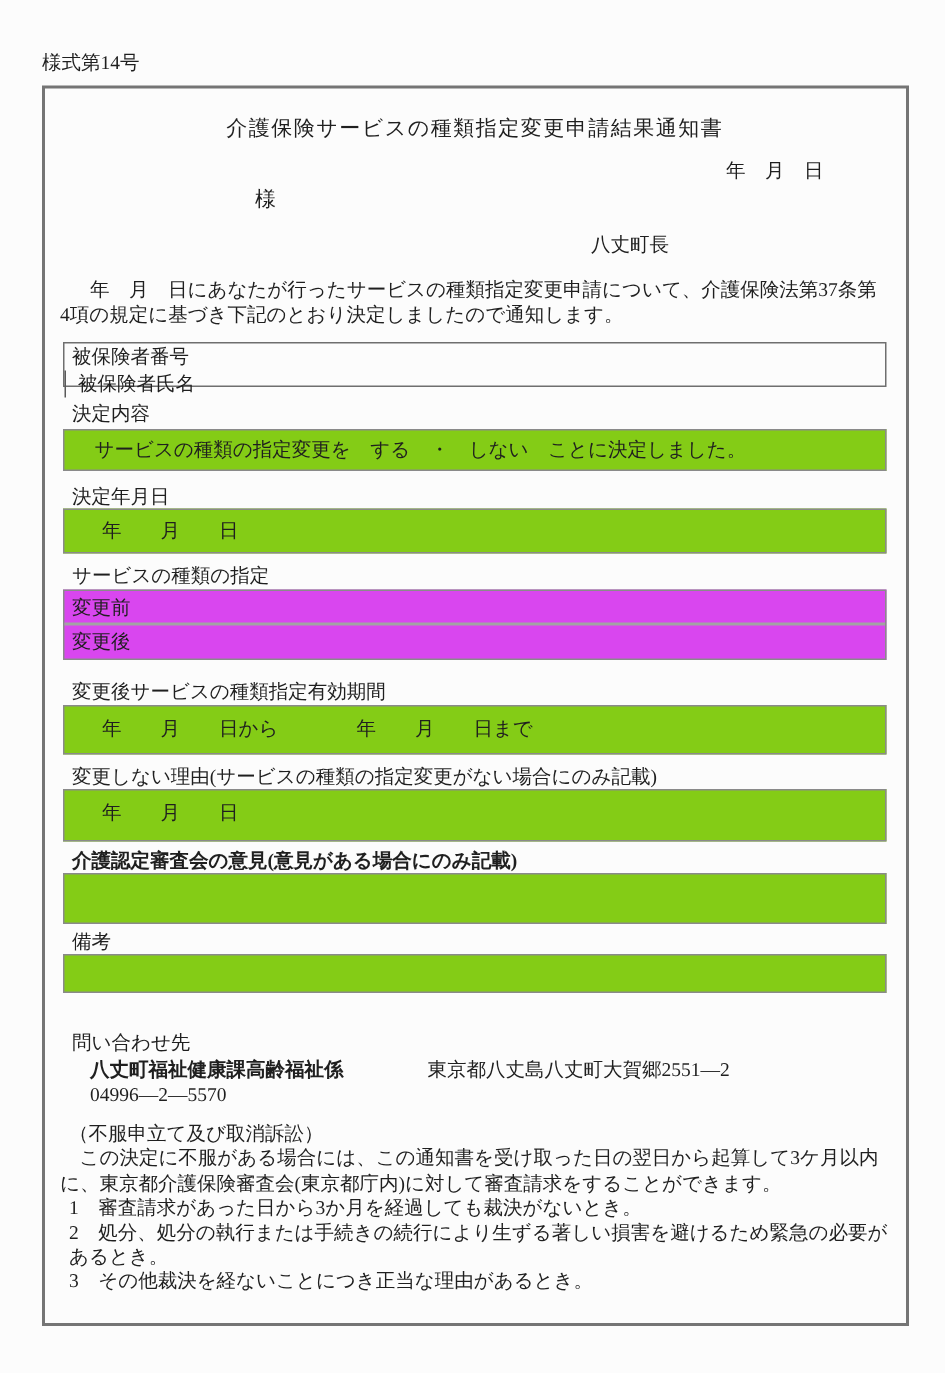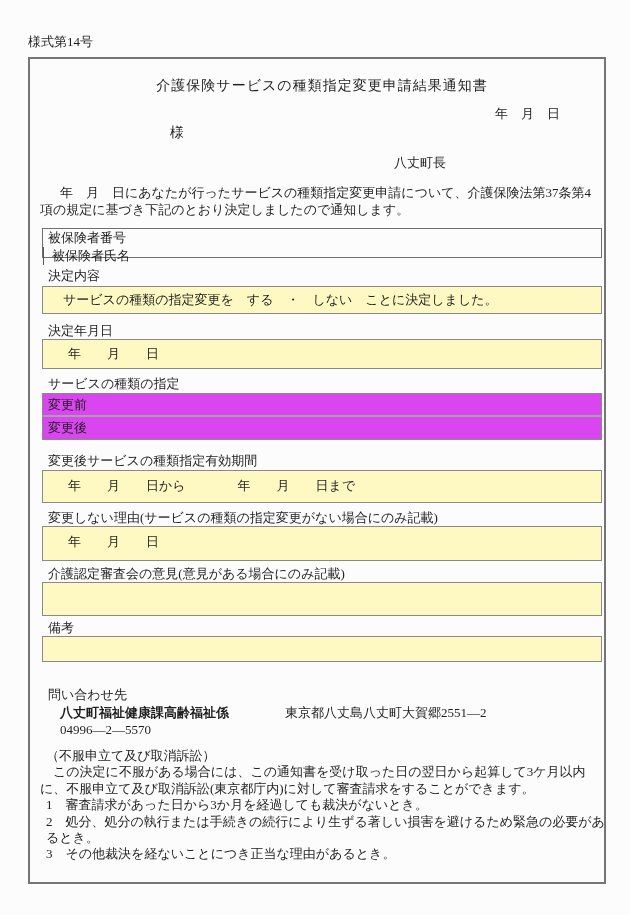--- a/index.html
+++ b/index.html
@@ -9,54 +9,54 @@
     background:#fcfcfc;
     font-family:"Liberation Serif","DejaVu Serif",serif;
     font-size:13px;
     color:#1f1f1f;
     overflow:hidden;
   }
   .form-number { position:absolute; top:33px; left:28px; font-size:13px; }
   .sheet {
     position:absolute; left:28px; top:57px; width:578px; height:827px;
     border:2px solid #757575; background:#fcfcfc;
-    padding:0 2px 0 12px;
+    padding:0 13px 0 12px;
   }
   .title { margin-top:18px; text-align:center; font-size:14px; letter-spacing:1px; }
   .date-line { margin-top:10px; text-align:right; padding-right:42px; }
   .addressee { margin-top:1px; padding-left:128px; font-size:14px; }
   .issuer { margin-top:12px; padding-left:352px; }
   .intro { margin:12px 0 0 -2px; padding-right:2px; text-indent:20px; line-height:17px; }
 
   .ins-table { display:flex; margin-top:10px; height:30px; border:1.5px solid #6f6f6f; background:#fcfcfc;flex-direction:column; }
   .ins-table .cell { border-left:1px solid #5a5a5a; }
   .ins-table .cell:first-child { border-left:none; }
   .num-label { width:91px; display:flex; align-items:center; padding-left:5px; }
   .num-cell { width:15.2px; }
   .name-label { width:95px; display:flex; align-items:center; justify-content:center; }
   .name-value { flex:1; }
 
   .sec-label { padding-left:6px; line-height:17px; }
   .sec-box {
-    border:1.5px solid #8a8a8a; background:#fef9c3;
+    border:1.5px solid #8a8a8a; background:#84cc16;
     display:flex; align-items:center; padding-left:20px; line-height:16px;text-align:center;
   }
   .lbl-decision { margin-top:9px; }
   .box-decision { margin-top:2px; height:28px; }
   .lbl-decision-date { margin-top:8px; }
   .box-decision-date { height:30px; padding-left:25px; }
   .lbl-service-type { margin-top:6px; }
   .box-service-type { margin-top:1px; border:1.5px solid #8a8a8a; background:#d946ef; }
   .st-row { height:21px; display:flex; align-items:center; padding-left:5px; }
   .st-row + .st-row { height:24px; border-top:2px solid #a3a3a3; }
   .lbl-validity { margin-top:12px; }
   .box-validity { margin-top:1px; height:33px; padding-left:25px;font-family:Liberation Mono, monospace; }
   .lbl-reason { margin-top:6px; }
   .box-reason { height:35px; align-items:flex-start; padding-top:7px; padding-left:25px; }
-  .lbl-opinion { margin-top:4px; }
+  .lbl-opinion { margin-top:4px;font-weight:bold; }
   .box-opinion { height:34px; }
   .lbl-remarks { margin-top:3px; }
   .box-remarks { height:26px; }
 
   .contact-heading { margin-top:24px; padding-left:6px; }
   .contact-line { padding-left:18px; line-height:17px; }
   .contact-line span { display:inline-block; }
   .contact-dept { margin-right:56px;font-weight:bold; }
   .contact-addr { margin-right:40px; }
 
@@ -124,21 +124,21 @@
   <div class="sec-label lbl-remarks">備考</div>
   <div class="sec-box box-remarks"></div>
 
   <div class="contact-heading">問い合わせ先</div>
   <div class="contact-line">
     <span class="contact-dept">八丈町福祉健康課高齢福祉係</span><span class="contact-addr">東京都八丈島八丈町大賀郷2551—2</span><span>04996—2—5570</span>
   </div>
 
   <div class="appeal">
     <div class="appeal-heading">（不服申立て及び取消訴訟）</div>
-    <p>この決定に不服がある場合には、この通知書を受け取った日の翌日から起算して3ケ月以内に、不服申立て及び取消訴訟(東京都庁内)に対して審査請求をすることができます。</p>
+    <p>この決定に不服がある場合には、この通知書を受け取った日の翌日から起算して3ケ月以内に、東京都介護保険審査会(東京都庁内)に対して審査請求をすることができます。</p>
     <div class="appeal-items">
       <div>1　審査請求があった日から3か月を経過しても裁決がないとき。</div>
       <div>2　処分、処分の執行または手続きの続行により生ずる著しい損害を避けるため緊急の必要があるとき。</div>
       <div>3　その他裁決を経ないことにつき正当な理由があるとき。</div>
     </div>
   </div>
 
 </div>
 
 </body></html>

